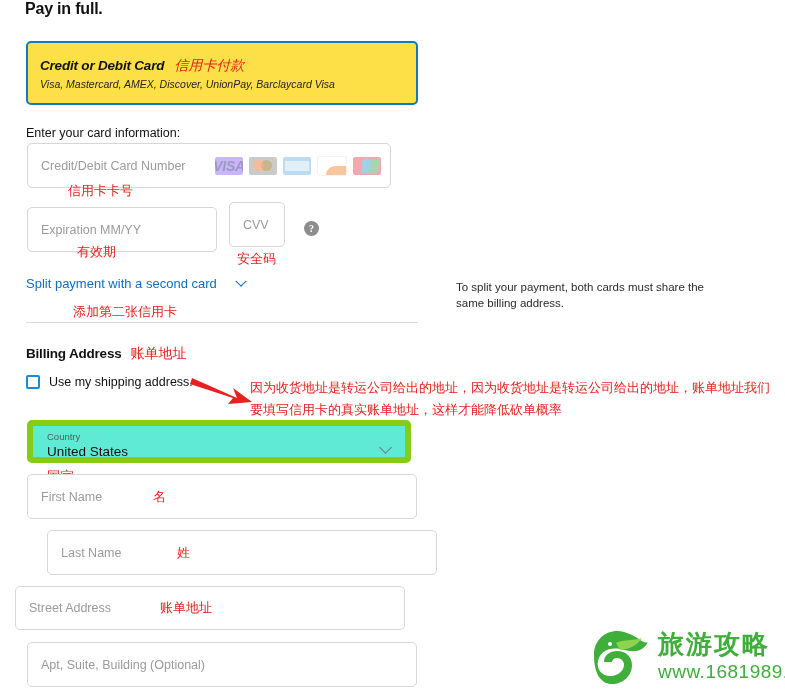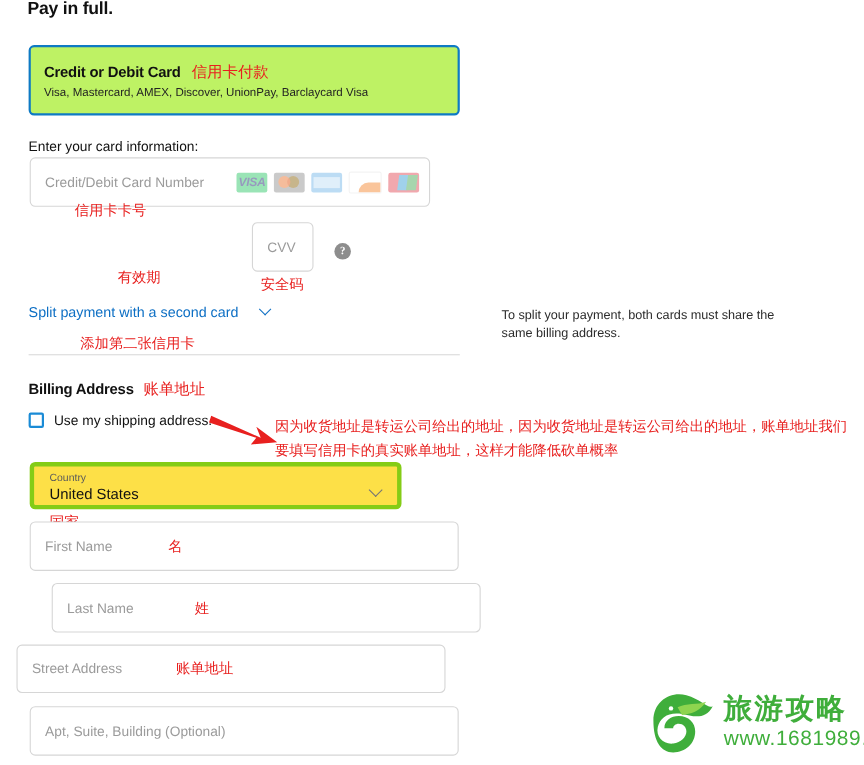--- a/index.html
+++ b/index.html
@@ -33,21 +33,22 @@
   
   .method-card {
     position: absolute;
     left: 26px;
     top: 41px;
     width: 392px;
     height: 64px;
     box-sizing: border-box;
     border: 2px solid #0e7ac4;
     border-radius: 5px;
-    background: #bef264;
+    background: #fde047;
+    font-style: italic;
   }
   .method-title-row {
     position: absolute;
     left: 12px;
     top: 14px;
     display: flex;
     align-items: baseline;
     gap: 10px;
     white-space: nowrap;
   }
@@ -108,21 +109,21 @@
     opacity: 0.45;
   }
   .logo {
     width: 28px; height: 18px;
     border-radius: 2px;
     display: flex; align-items: center; justify-content: center;
     font-size: 7px; font-weight: bold;
     overflow: hidden;
     position: relative;
   }
-  .logo-visa { background:#22c55e; color:#1a1f71; font-size:11px; font-style:italic; letter-spacing:-0.3px;}
+  .logo-visa { background:#8b5cf6; color:#1a1f71; font-size:14px; font-style:italic; letter-spacing:-0.3px;}
   .logo-mc { background:#8c8c8c; }
   .logo-mc .c1, .logo-mc .c2 {
     position:absolute; width:11px; height:11px; border-radius:50%; top:3.5px;
   }
   .logo-mc .c1 { background:#eb6c24; left:4px; }
   .logo-mc .c2 { background:#f2a900; left:12px; mix-blend-mode:multiply; }
   .logo-amex { background:#6cb3e8; color:#fff; font-size:5px; }
   .logo-amex .bar { position:absolute; left:2px; right:2px; top:4px; height:10px; background:#bcdcf5;}
   .logo-disc { background:#fff; border:1px solid #e6e6e6; color:#58585a; font-size:5.5px; }
   .logo-disc .swoosh { position:absolute; right:0; bottom:0; width:20px; height:9px; background:#f48024; border-top-left-radius:14px;}
@@ -213,25 +214,25 @@
     font-size: 13px;
     line-height: 22px;
     color: #e8201f;
   }
   .arrow-wrap { position:absolute; left:190px; top:376px; width:64px; height:34px; }
 
   
   #country-field {
     position: absolute;
     left: 27px; top: 420px;
-    width: 338px; height: 43px;
+    width: 384px; height: 43px;
     box-sizing: border-box;
-    border: 4px solid #84cc16;
+    border: 6px solid #84cc16;
     border-radius: 5px;
-    background: #fde047;
+    background: #5eead4;
   }
   #country-field .float-label {
     position: absolute; left: 14px; top: 5px;
     font-size: 9.5px; color: #5b5b5b;
   }
   #country-field .value-row {
     position: absolute; left: 14px; top: 18px;
     display: flex; align-items: baseline; gap: 9px;
     font-size: 13.5px; color: #111; white-space: nowrap; flex-direction: column;
   }
@@ -319,21 +320,24 @@
         </span>
       <span class="logo logo-up">
           <i class="u1"></i>
           <i class="u2"></i>
           <i class="u3"></i>
         </span>
     </div>
   </div>
   <div class="below-cn" style="left:68px; top:182px;">信用卡卡号</div>
 
-  <div class="below-cn" style="left:77px; top:243px;margin-left:30px;">有效期</div>
+  <div class="field" id="expiry-field">
+    <span class="ph">Expiration MM/YY</span>
+  </div>
+  <div class="below-cn" style="left:77px; top:243px;">有效期</div>
 
   <div class="field" id="cvv-field">
     <span class="ph">CVV</span>
   </div>
   <div class="help-icon">?</div>
   <div class="below-cn" style="left:237px; top:250px;">安全码</div>
 
   <div class="split-link">
     <span>Split payment with a second card</span>
     <span class="chev"></span>

